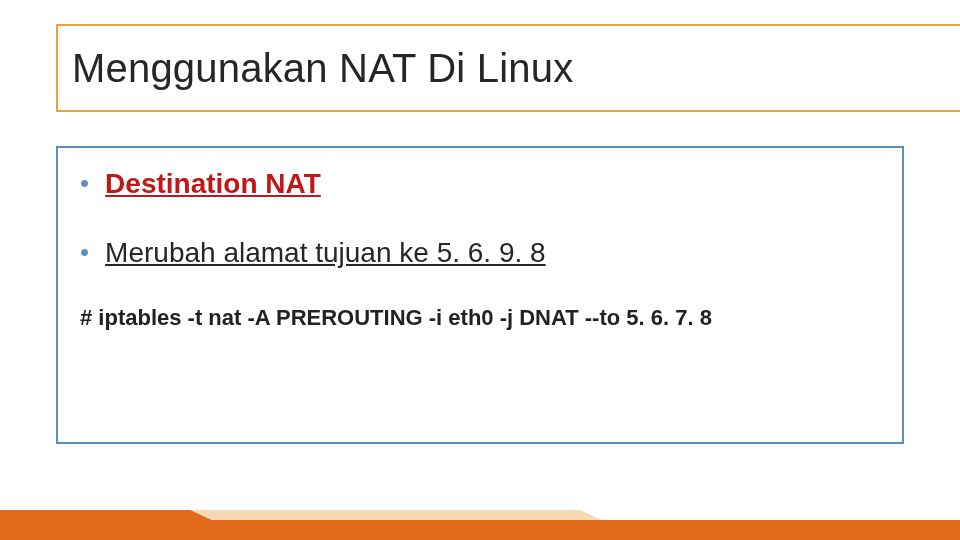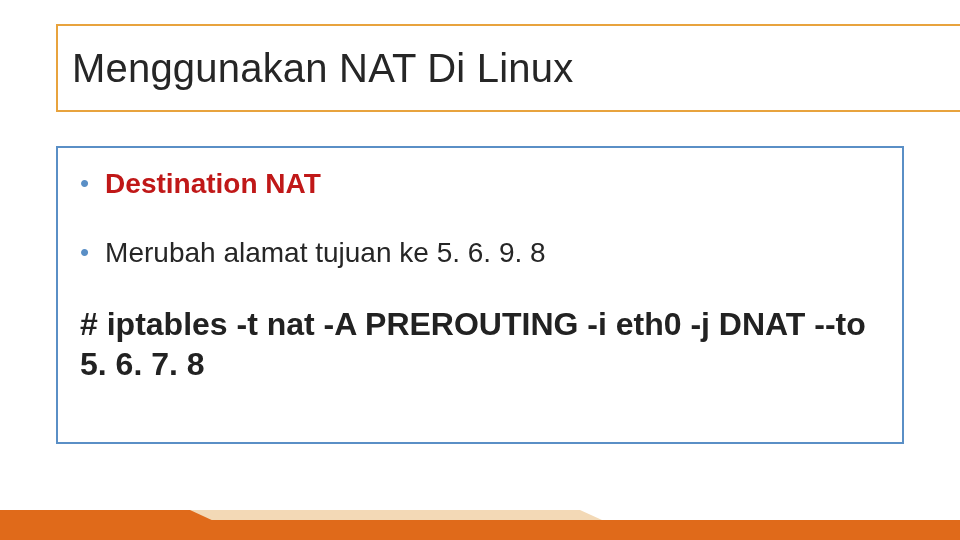--- a/index.html
+++ b/index.html
@@ -46,28 +46,29 @@
     font-size: 26px;
     line-height: 1;
     color: #5a8fc6;
     margin-right: 16px;
     margin-top: 4px;
   }
   .bullet-text {
     font-size: 28px;
     color: #262626;
     line-height: 1.25;
+    text-decoration: underline;
   }
   .bullet-text.red-bold {
     font-weight: 700;
     color: #c01818;
   }
   .command-block {
     margin-top: 24px;
-    font-size: 32px;
+    font-size: 22px;
     font-weight: 700;
     color: #222;
     line-height: 1.25;
   }
   .footer-bar {
     position: absolute;
     left: 0;
     bottom: 0;
     width: 960px;
     height: 24px;

